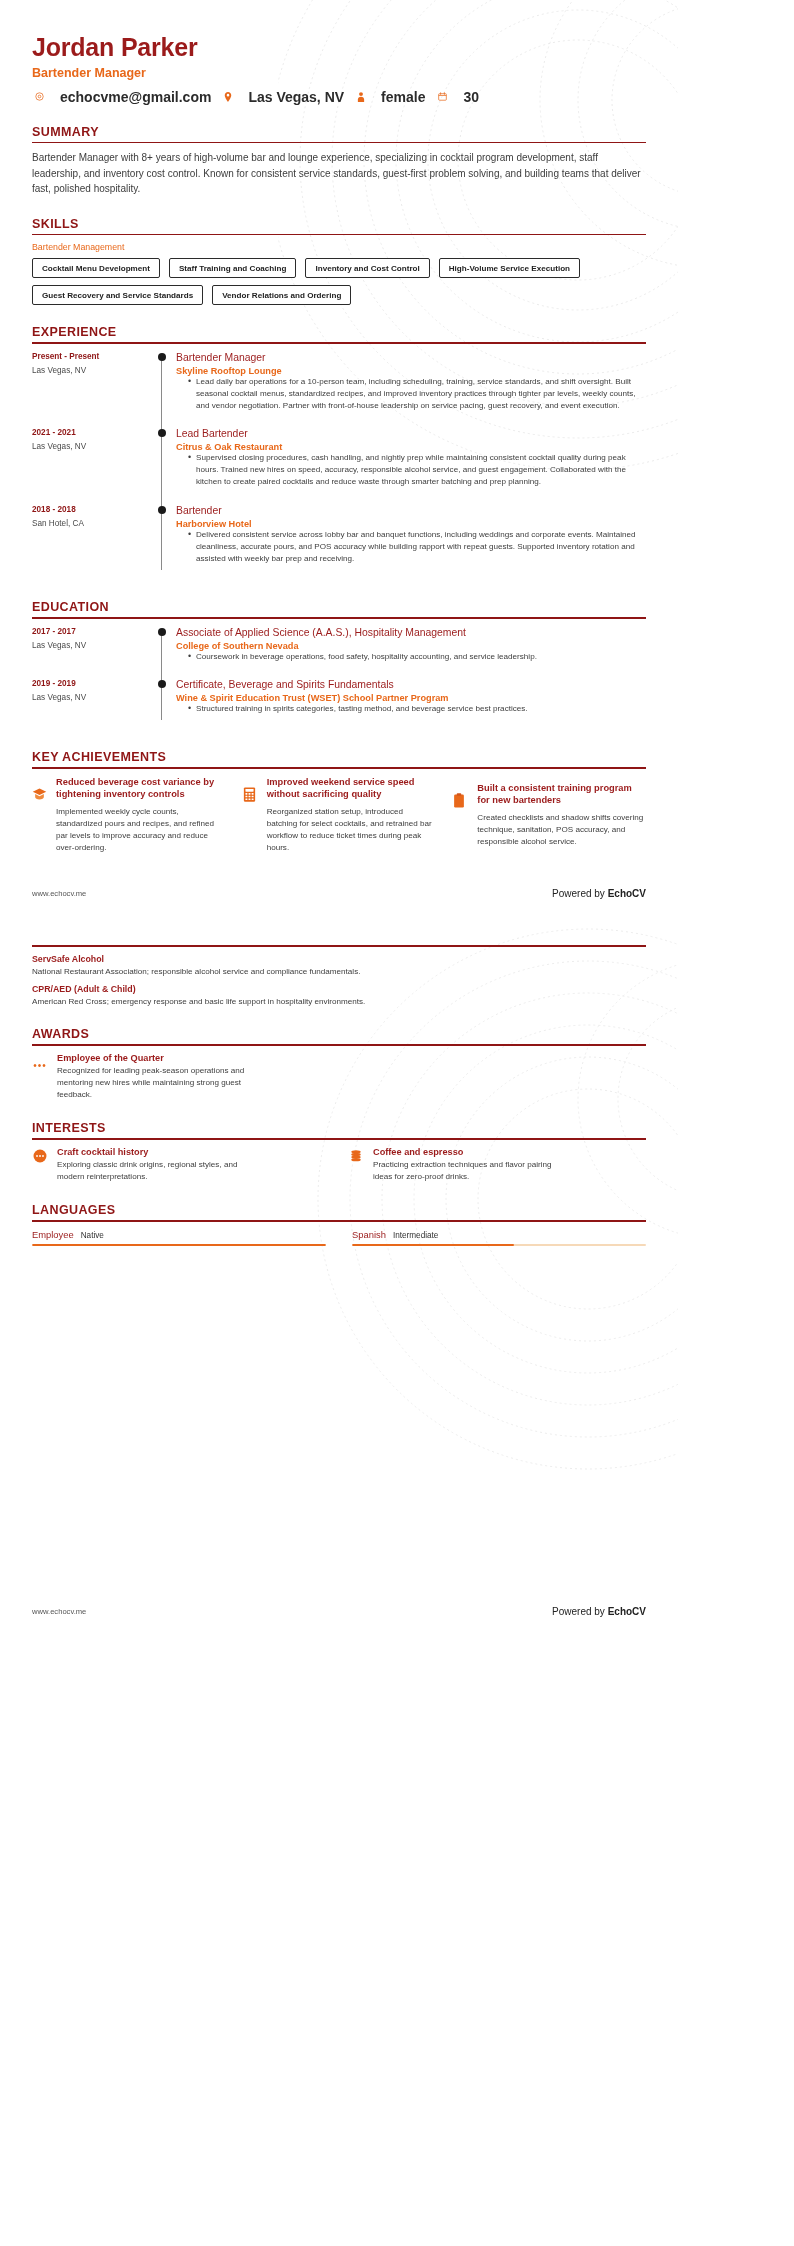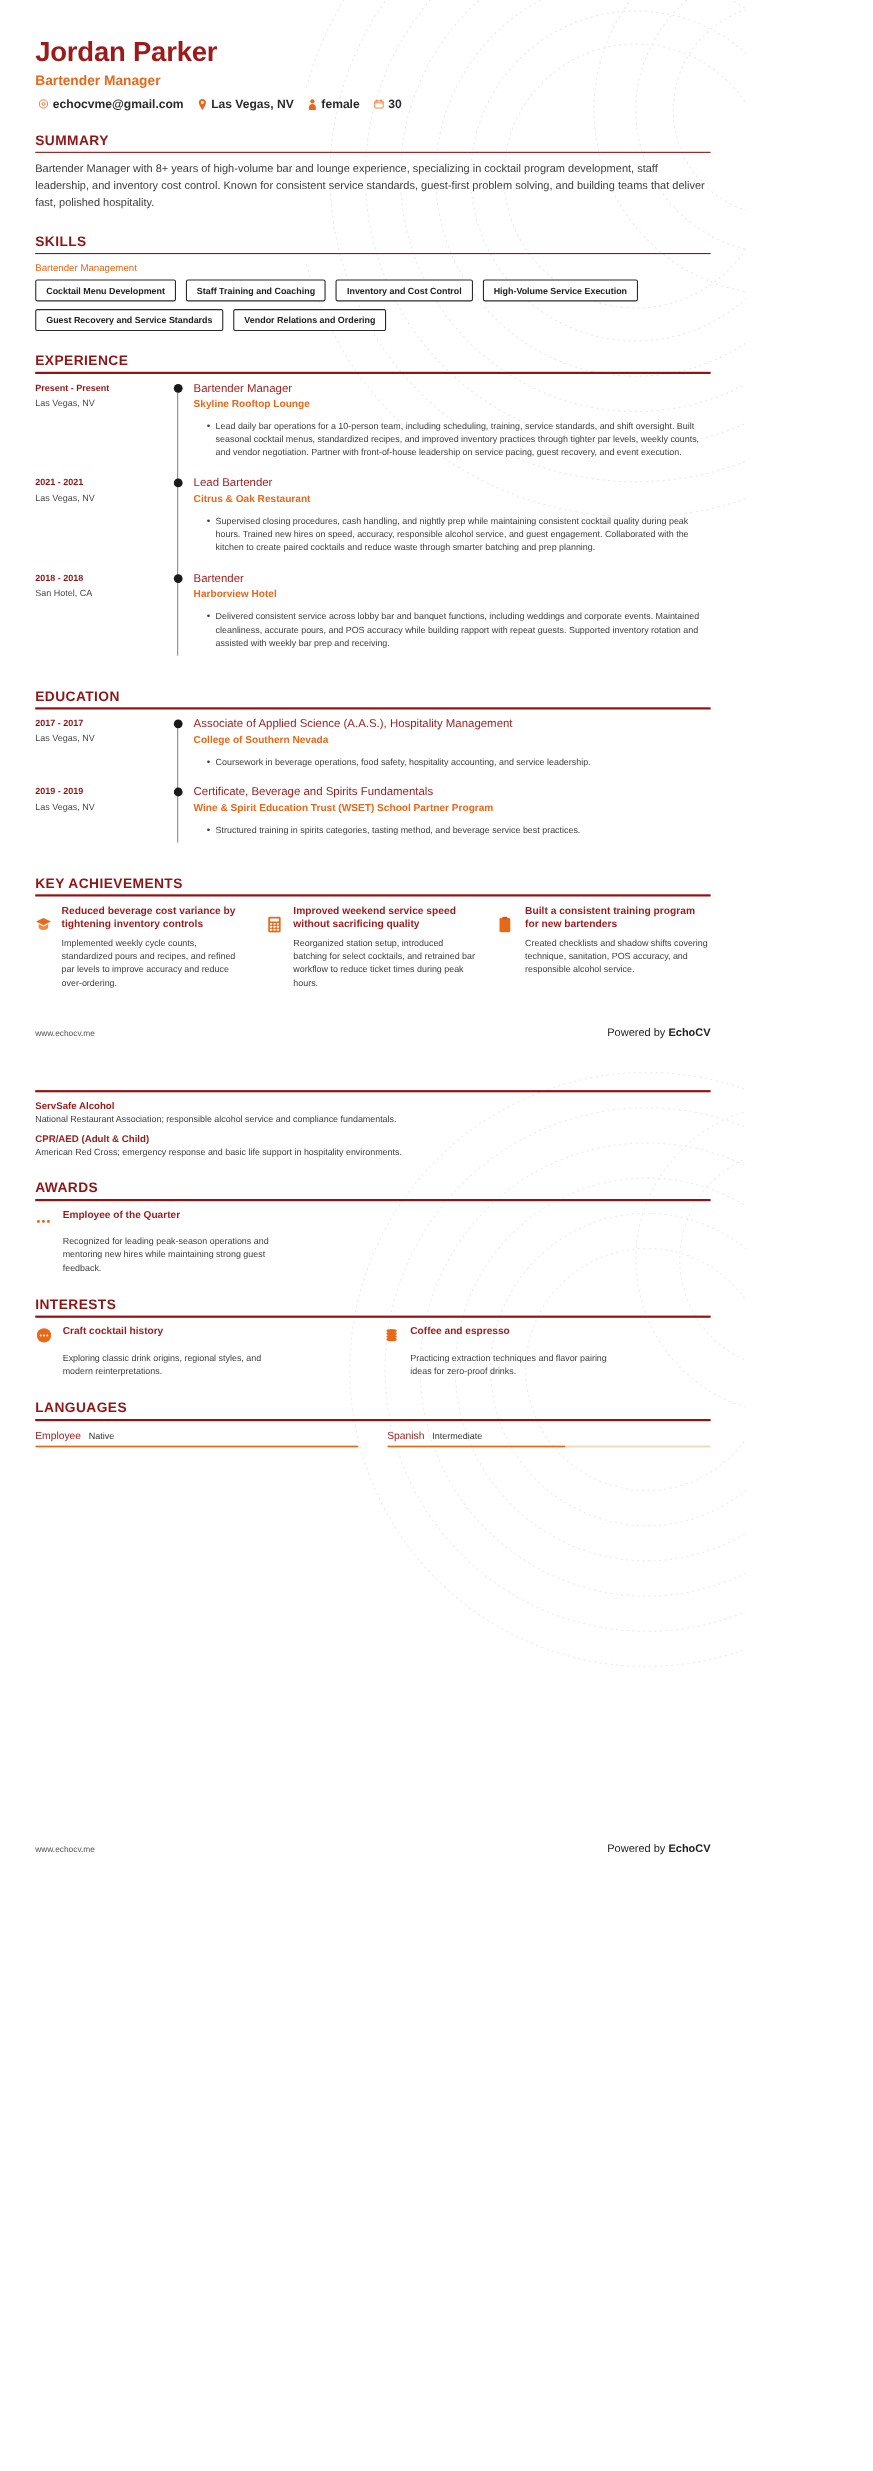--- a/index.html
+++ b/index.html
@@ -52,22 +52,22 @@
   .contact-row {
     display: flex;
     align-items: center;
     gap: 13px;
     margin-top: 9px;
     padding-left: 3px;
   }
   .contact-item {
     display: flex;
     align-items: center;
-    gap: 4px;
-    font-size: 11px;
+    gap: 16px;
+    font-size: 14px;
     font-weight: bold;
     color: #2b2b2b;
     white-space: nowrap;
   }
   .contact-item svg { display: block; }
 
   
   .section { margin-top: 20px; }
   .sec-head {
     font-size: 12.5px;
@@ -165,21 +165,21 @@
     color: #9B1B1B;
     line-height: 1.25;
   }
   .entry-org {
     font-size: 9.2px;
     font-weight: bold;
     color: #E8681A;
     margin-top: 2px;
   }
   .bullets {
-    margin-top: 10px;
+    margin-top: 0;
     padding-left: 12px;
     list-style: none;
   }
   .bullets li {
     position: relative;
     font-size: 8.1px;
     line-height: 1.5;
     color: #3d3d3d;
     padding-left: 8px;
     margin-bottom: 2px;
@@ -191,20 +191,21 @@
     top: -1px;
     color: #3d3d3d;
     font-size: 9px;
   }
 
   
   .ka-grid {
     display: flex;
     gap: 18px;
     margin-top: 3px;
+    align-items: center;
   }
   .ka-item {
     flex: 1 1 0;
     display: flex;
     gap: 8px;
     min-width: 0;
   }
   .ka-icon {
     flex: 0 0 16px;
     padding-top: 11px;
@@ -276,21 +277,21 @@
   .ai-title {
     font-size: 9.2px;
     font-weight: bold;
     color: #9B1B1B;
     line-height: 1.3;
   }
   .ai-desc {
     font-size: 8.1px;
     line-height: 1.5;
     color: #3d3d3d;
-    margin-top: 12px;
+    margin-top: 0;
     max-width: 195px;
   }
   .dots-icon { color: #E8681A; font-size: 10px; letter-spacing: 1px; }
 
   
   .lang-grid {
     display: flex;
     gap: 26px;
     margin-top: 4px;
   }

